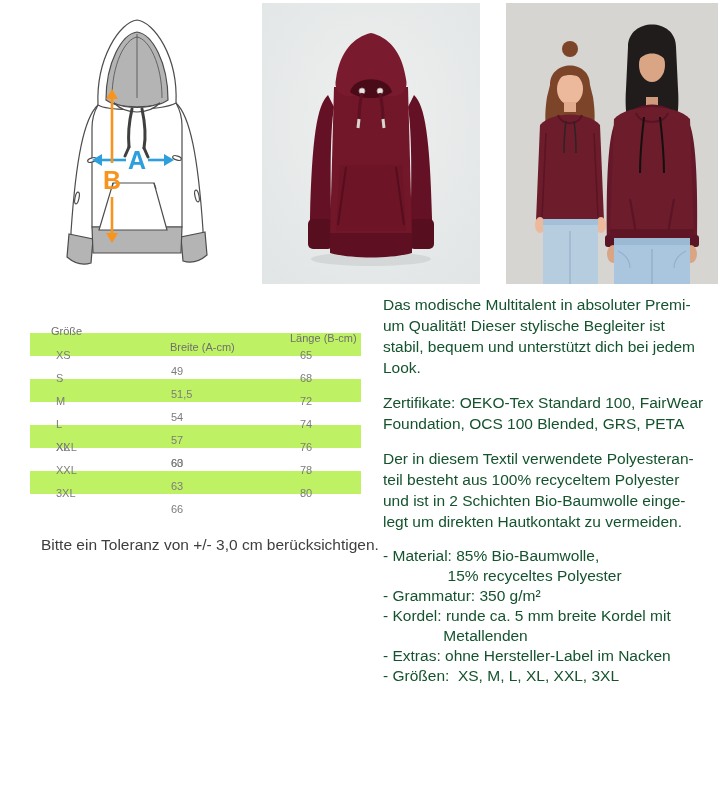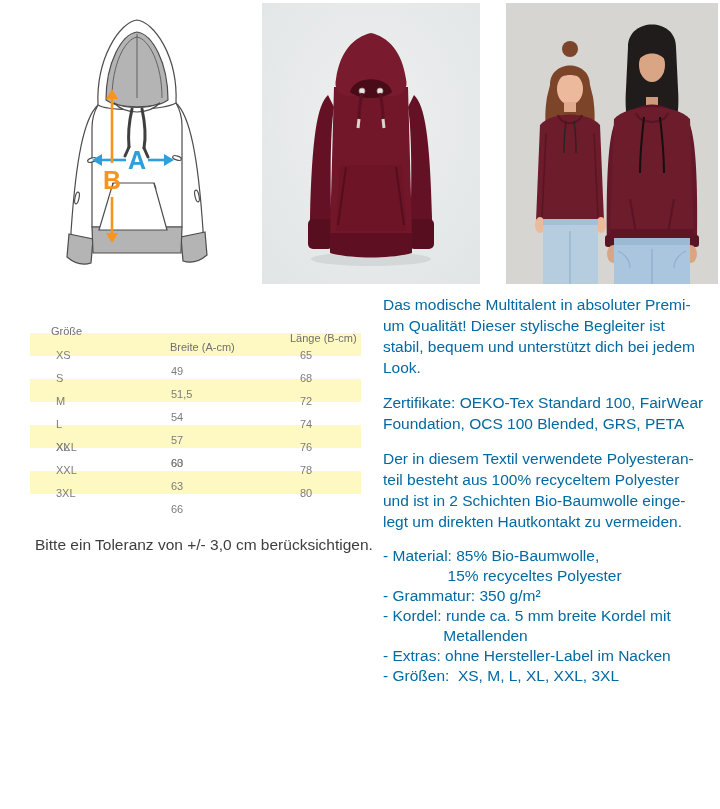--- a/index.html
+++ b/index.html
@@ -11,35 +11,35 @@
   
   .gallery-item{position:absolute;overflow:hidden;}
   #size-diagram{left:40px;top:10px;width:200px;height:265px;background:#ffffff;}
   #product-photo{left:262px;top:3px;width:218px;height:281px;background:#e7e9e9;}
   #models-photo{left:506px;top:3px;width:212px;height:281px;background:#d6d5d1;}
   .gallery-item svg{display:block;}
 
   
   .size-table{position:absolute;left:30px;top:309px;width:331px;font-size:11px;color:#7c7c7c;}
   .t-row{display:grid;grid-template-columns:110px 120px 101px;height:23px;align-items:center;}
-  .t-row.alt{background:#fef9c3;}
+  .t-row.alt{background:#bef264;}
   .t-row > div:nth-child(1){padding-left:26px;}
   .t-row > div:nth-child(2){padding-left:31px;margin-top:32px;}
   .t-row > div:nth-child(3){padding-left:40px;}
   .t-head{height:24px;color:#6f6f6f;}
   .t-head > div:nth-child(1){padding-left:21px;}
   .t-head > div:nth-child(2){padding-left:30px;}
   .t-head > div:nth-child(3){padding-left:30px;margin-top:14px;}
   .glitch{position:relative;display:inline-block;text-align:right;}
   .glitch .ghost{position:absolute;left:0;top:0;white-space:nowrap;}
 
-  .tolerance{position:absolute;left:35px;top:536px;width:340px;font-size:15.5px;color:#3e3e3e;}
+  .tolerance{position:absolute;left:41px;top:536px;width:340px;font-size:15.5px;color:#3e3e3e;}
 
   
-  .desc{position:absolute;left:383px;top:294px;width:334px;font-size:15.5px;line-height:21px;color:#0369a1;}
+  .desc{position:absolute;left:383px;top:294px;width:334px;font-size:15.5px;line-height:21px;color:#14532d;}
   .desc p{margin:0 0 14px 0;white-space:pre-wrap;}
   .desc p.specs{line-height:20px;margin-bottom:0;margin-top:12px;}
 </style>
 </head>
 <body>
 
 <div class="gallery-item" id="size-diagram">
   <svg width="200" height="265" viewBox="0 0 200 265">
     <g fill="none" stroke="#4d4d4d" stroke-width="1.2">
 

